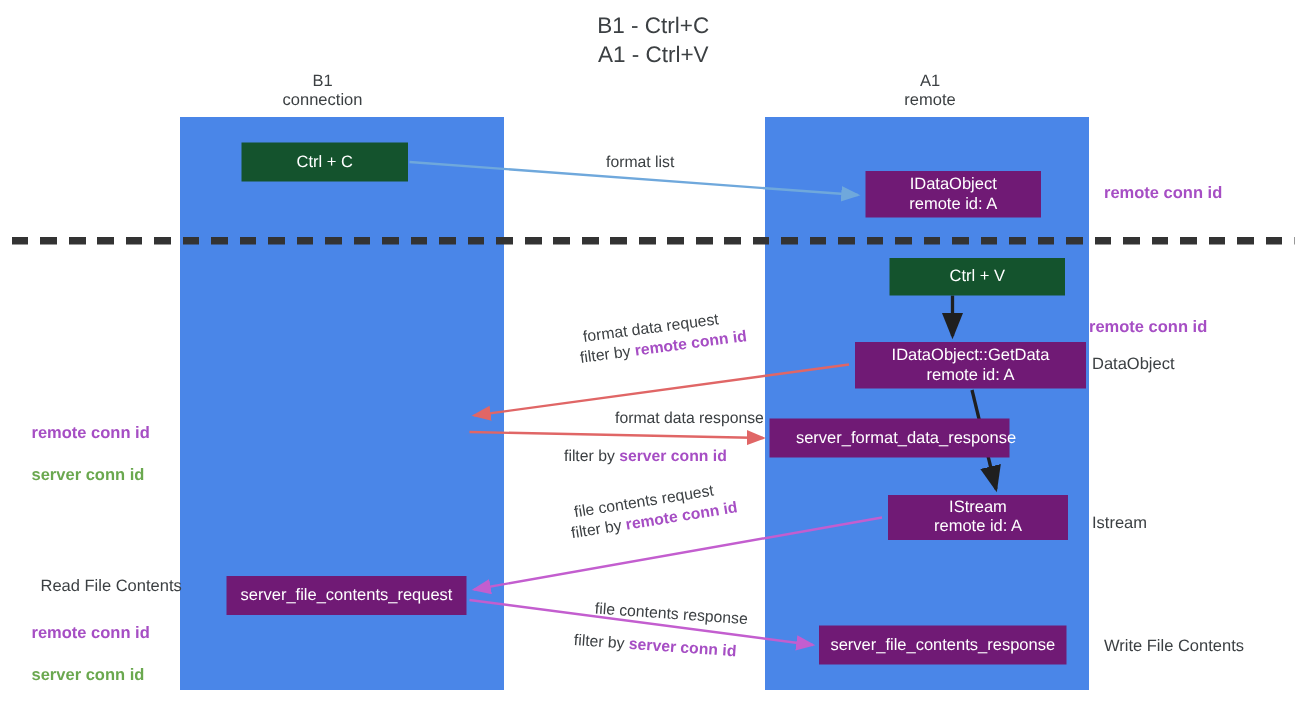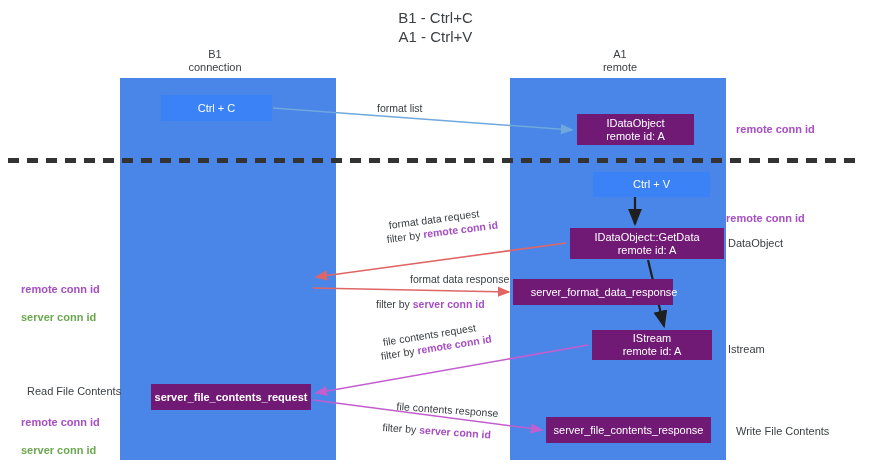--- a/index.html
+++ b/index.html
@@ -17,31 +17,31 @@
   .lane{position:absolute;background:#4a86e8;}
   #lane-b1{left:120px;top:78px;width:216px;height:382px;}
   #lane-a1{left:510px;top:78px;width:216px;height:382px;}
 
   .divider{position:absolute;left:8px;top:158px;width:855px;height:5px;
            background-image:repeating-linear-gradient(to right,#333 0,#333 11px,transparent 11px,transparent 19px);}
 
   .node{position:absolute;display:flex;align-items:center;justify-content:center;
         text-align:center;color:#ffffff;font-size:11px;line-height:13px;
         white-space:pre-line;box-sizing:border-box;padding:3px 6px;}
-  .green{background:#3b82f6;}
+  .green{background:#14532d;}
   .orange{background:#701a75;}
 
   #n-ctrlc{left:161px;top:95px;width:111px;height:26px;}
   #n-idataobject{left:577px;top:114px;width:117px;height:31px;}
   #n-ctrlv{left:577px;top:172px;width:117px;height:25px;margin-left:16px;}
   #n-getdata{left:570px;top:228px;width:154px;height:31px;}
   #n-fmt-req{left:151px;top:269px;width:160px;height:26px;}
   #n-fmt-resp{left:513px;top:279px;width:160px;height:26px;padding-left:28px;}
   #n-istream{left:592px;top:330px;width:120px;height:30px;}
-  #n-file-req{left:151px;top:384px;width:160px;height:26px;font-weight:bold;}
+  #n-file-req{left:151px;top:384px;width:160px;height:26px;}
   #n-file-resp{left:546px;top:417px;width:165px;height:26px;}
 
   .side-label{position:absolute;font-size:11px;line-height:14px;color:#3c4043;white-space:pre-line;}
   .purple{color:#a64ec4;font-weight:bold;}
   .greentext{color:#6aa84f;font-weight:bold;}
   .stack{position:absolute;font-size:11px;line-height:14px;white-space:pre-line;}
 
   #lbl-remote1{left:736px;top:122px;}
   #lbl-remote2{left:726px;top:211px;}
   #lbl-dataobject{left:728px;top:236px;}
@@ -109,21 +109,21 @@
   <div class="node orange" id="n-getdata">IDataObject::GetData
 remote id: A</div>
   <div class="node orange" id="n-fmt-resp">server_format_data_response</div>
   <div class="node orange" id="n-istream">IStream
 remote id: A</div>
   <div class="node orange" id="n-file-req">server_file_contents_request</div>
   <div class="node orange" id="n-file-resp">server_file_contents_response</div>
 
   <div class="divider"></div>
 
-  <div class="arrowtext" style="left:377px;top:102px;">
+  <div class="arrowtext" style="left:404px;top:102px;">
     <span>format list</span>
   </div>
 
   <div class="arrowtext" style="left:388px;top:219px;transform:rotate(-7.5deg);">
     <span>format data request</span>
   </div>
   <div class="arrowtext" style="left:386px;top:233px;transform:rotate(-7.5deg);">
     <span>filter by </span><b class="purple">remote conn id</b>
   </div>
 

